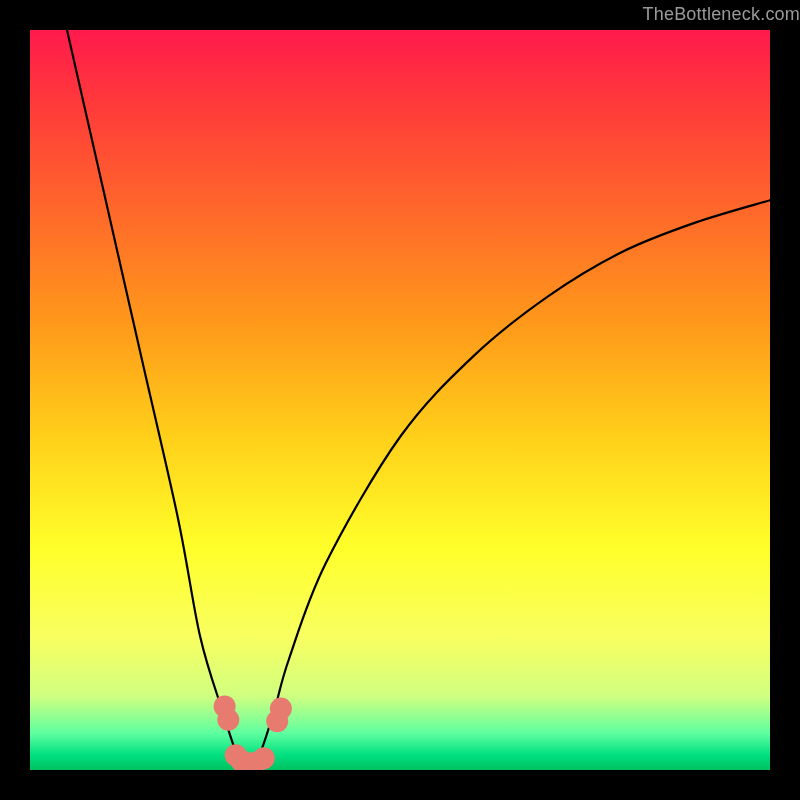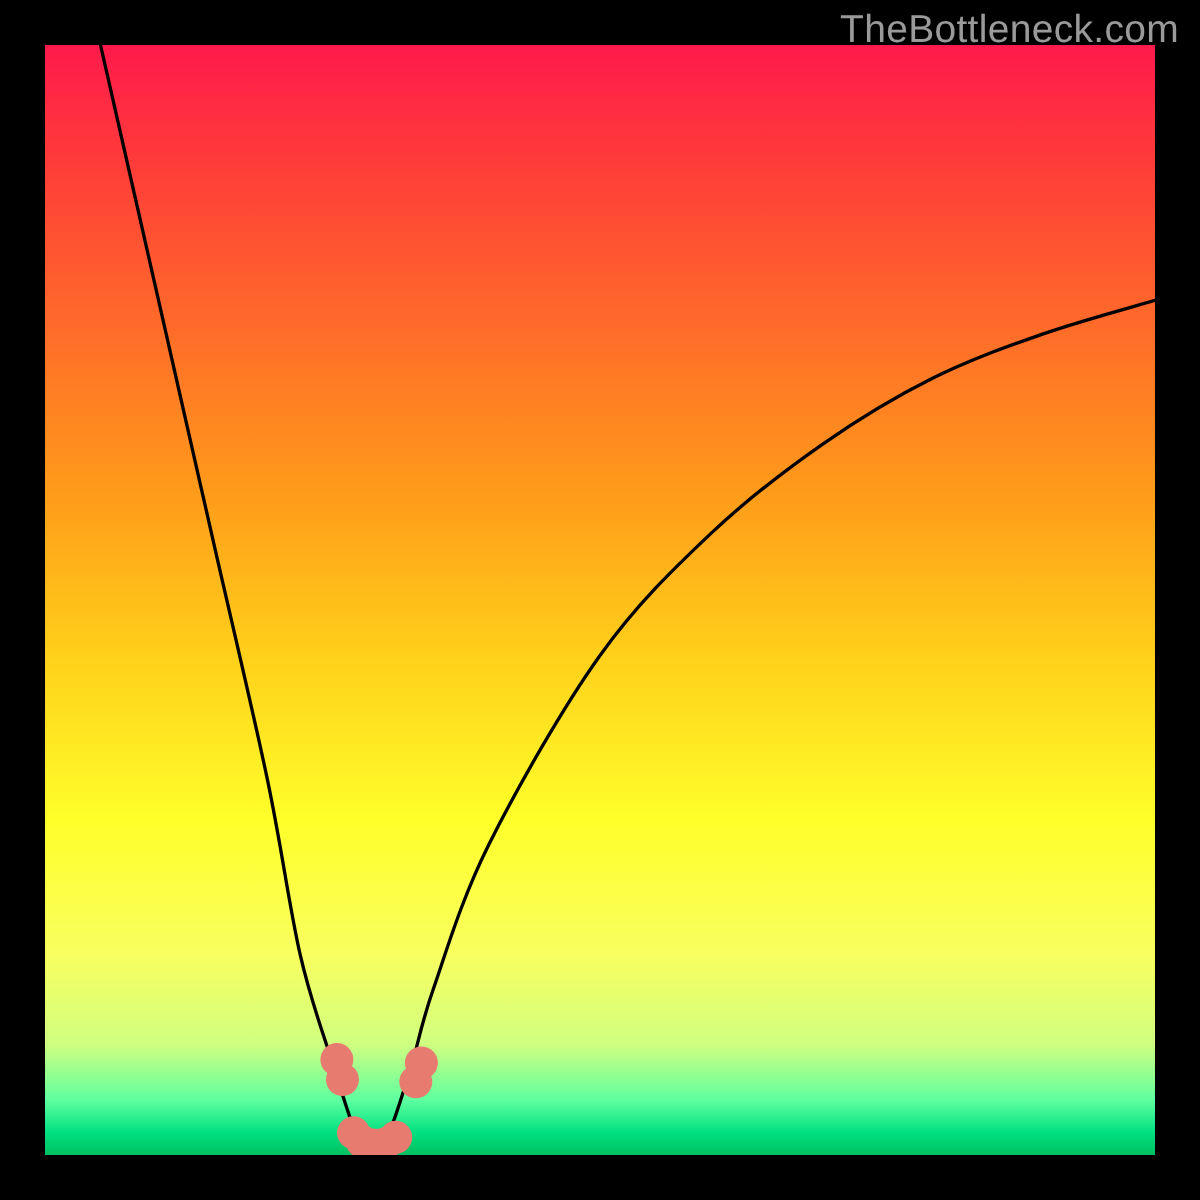--- a/index.html
+++ b/index.html
@@ -42,23 +42,23 @@
   .curve-svg {
     position: absolute;
     left: 0;
     top: 0;
     width: 100%;
     height: 100%;
   }
   .watermark {
     position: absolute;
     top: 4px;
-    right: 14px;
+    right: 0;
     color: #9a9a9a;
-    font-size: 26px;
+    font-size: 18px;
     letter-spacing: 0.2px;
     font-weight: 400;
   }
 </style>
 </head>
 <body>
 
 <div class="watermark">TheBottleneck.com</div>
 
 <div class="frame">

